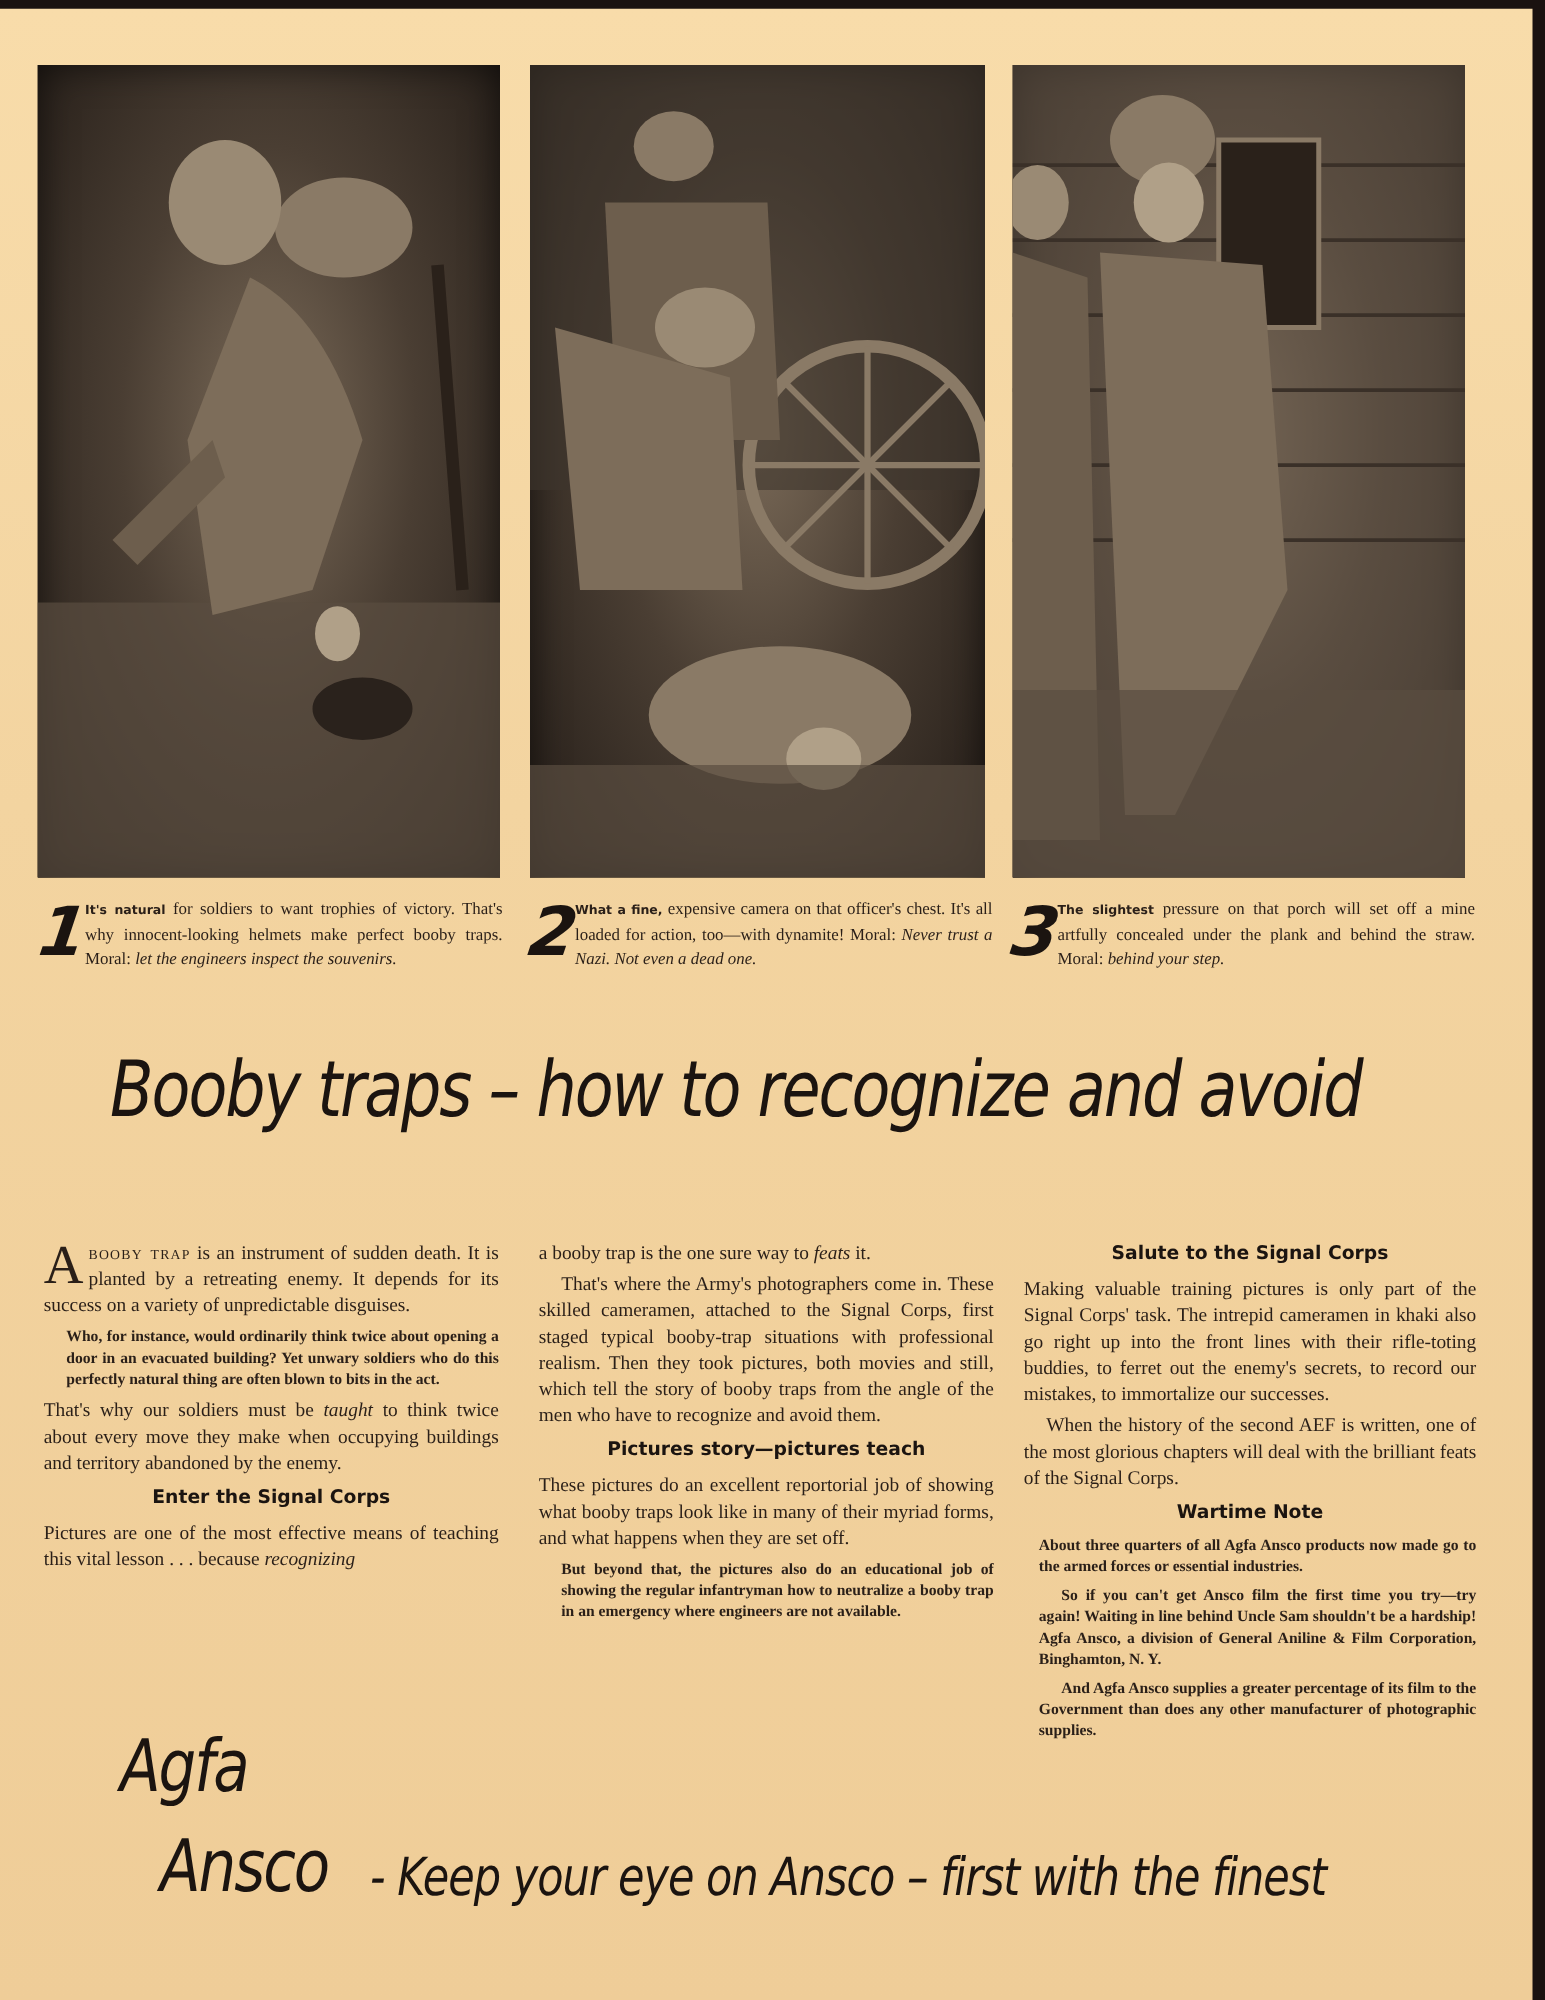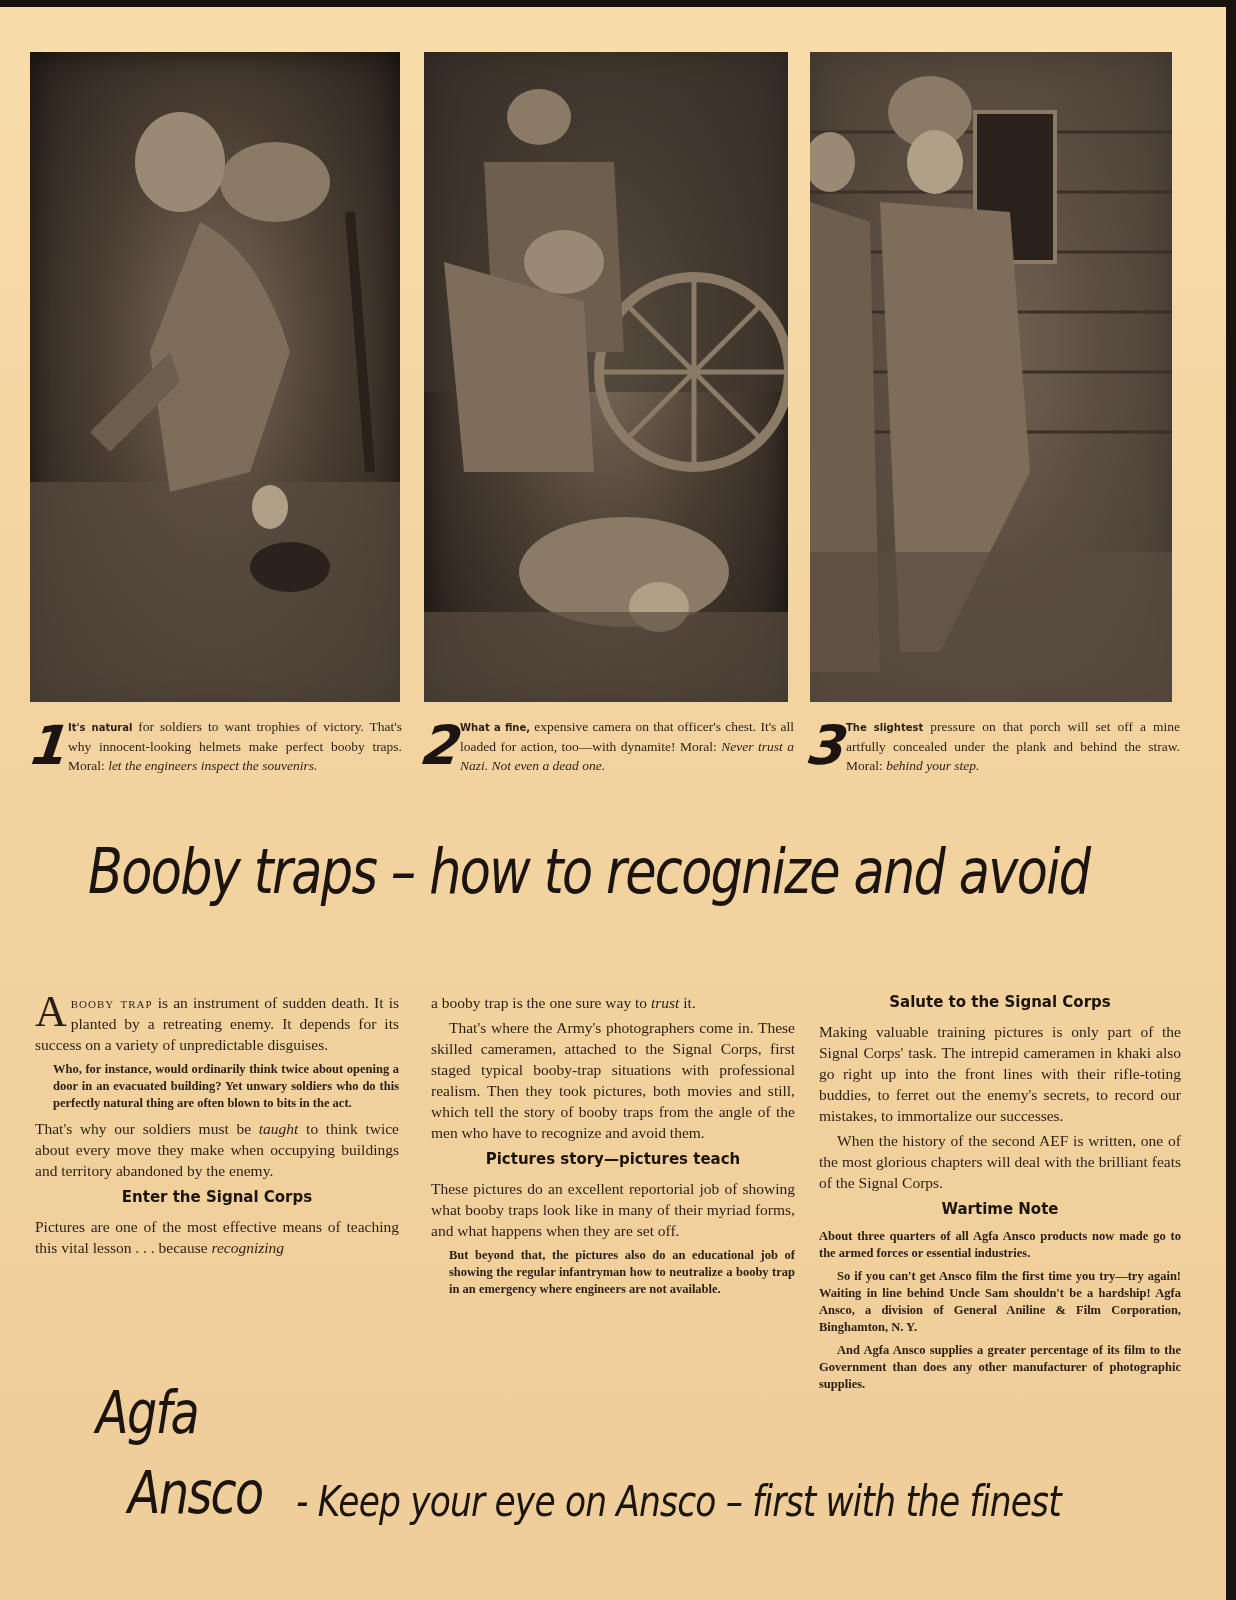--- a/index.html
+++ b/index.html
@@ -23,21 +23,21 @@
   #c1{left:32px;} #c2{left:424px;} #c3{left:810px;}
   .headline{position:absolute;left:88px;top:828px;width:1060px;font-family:"DejaVu Sans",sans-serif;
     font-style:italic;font-size:62px;letter-spacing:-2px;color:#1b1410;transform:scaleX(.82);transform-origin:left;
     white-space:nowrap;}
   .col{position:absolute;top:985px;width:364px;font-family:"Liberation Serif",serif;
     font-size:15.5px;line-height:21px;color:#2a1f18;text-align:justify;}
   #col1{left:35px;} #col2{left:431px;} #col3{left:819px;width:362px;}
   .col p{margin:0 0 4px 0;}
   .col .indent{text-indent:18px;}
   .col .note{font-size:12.5px;line-height:17px;font-weight:bold;margin:6px 0 6px 18px;}
-  .col .note3{font-size:12.5px;line-height:17px;font-weight:bold;margin:4px 0 6px 0;}
+  .col .note3{font-size:12.5px;line-height:17px;font-weight:bold;margin:4px 0 6px 12px;}
   .col .note3.indent{text-indent:18px;}
   .col h3{font-family:"DejaVu Sans",sans-serif;font-weight:bold;font-size:15px;text-align:center;
     margin:6px 0 8px 0;color:#1b1410;}
   .dropcap{float:left;font-size:44px;line-height:36px;margin:2px 4px 0 0;font-family:"Liberation Serif",serif;}
   .smallcaps{font-variant:small-caps;letter-spacing:1px;}
   .logo-agfa{position:absolute;left:96px;top:1372px;font-family:"DejaVu Sans",sans-serif;font-style:italic;
     font-size:58px;color:#1b1410;transform:scaleX(.82);transform-origin:left;letter-spacing:-2px;}
   .logo-ansco{position:absolute;left:128px;top:1452px;font-family:"DejaVu Sans",sans-serif;font-style:italic;
     font-size:58px;color:#1b1410;transform:scaleX(.82);transform-origin:left;letter-spacing:-2px;}
   .tagline{position:absolute;left:296px;top:1470px;font-family:"DejaVu Sans",sans-serif;font-style:italic;
@@ -117,21 +117,21 @@
 
   <div class="col" id="col1">
     <p><span class="dropcap">A</span><span class="smallcaps">booby trap</span><span> is an instrument of sudden death. It is planted by a retreating enemy. It depends for its success on a variety of unpredictable disguises.</span></p>
     <p class="note">Who, for instance, would ordinarily think twice about opening a door in an evacuated building? Yet unwary soldiers who do this perfectly natural thing are often blown to bits in the act.</p>
     <p><span>That's why our soldiers must be </span><i>taught</i><span> to think twice about every move they make when occupying buildings and territory abandoned by the enemy.</span></p>
     <h3>Enter the Signal Corps</h3>
     <p><span>Pictures are one of the most effective means of teaching this vital lesson . . . because </span><i>recognizing</i></p>
   </div>
 
   <div class="col" id="col2">
-    <p><span>a booby trap is the one sure way to </span><i>trust</i><span> it.</span></p>
+    <p><span>a booby trap is the one sure way to </span><i>feats</i><span> it.</span></p>
     <p class="indent">That's where the Army's photographers come in. These skilled cameramen, attached to the Signal Corps, first staged typical booby-trap situations with professional realism. Then they took pictures, both movies and still, which tell the story of booby traps from the angle of the men who have to recognize and avoid them.</p>
     <h3>Pictures story—pictures teach</h3>
     <p>These pictures do an excellent reportorial job of showing what booby traps look like in many of their myriad forms, and what happens when they are set off.</p>
     <p class="note">But beyond that, the pictures also do an educational job of showing the regular infantryman how to neutralize a booby trap in an emergency where engineers are not available.</p>
   </div>
 
   <div class="col" id="col3">
     <h3 style="margin-top:0">Salute to the Signal Corps</h3>
     <p>Making valuable training pictures is only part of the Signal Corps' task. The intrepid cameramen in khaki also go right up into the front lines with their rifle-toting buddies, to ferret out the enemy's secrets, to record our mistakes, to immortalize our successes.</p>
     <p class="indent">When the history of the second AEF is written, one of the most glorious chapters will deal with the brilliant feats of the Signal Corps.</p>

